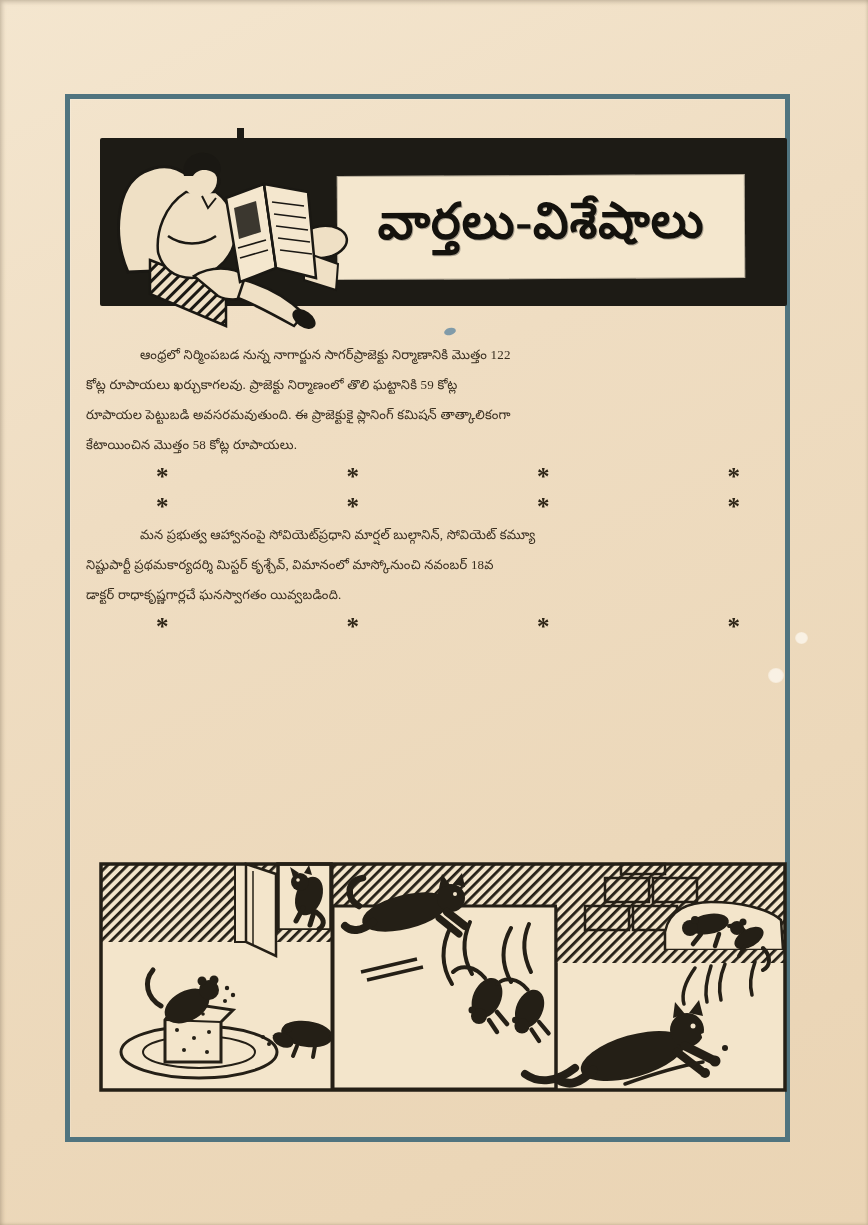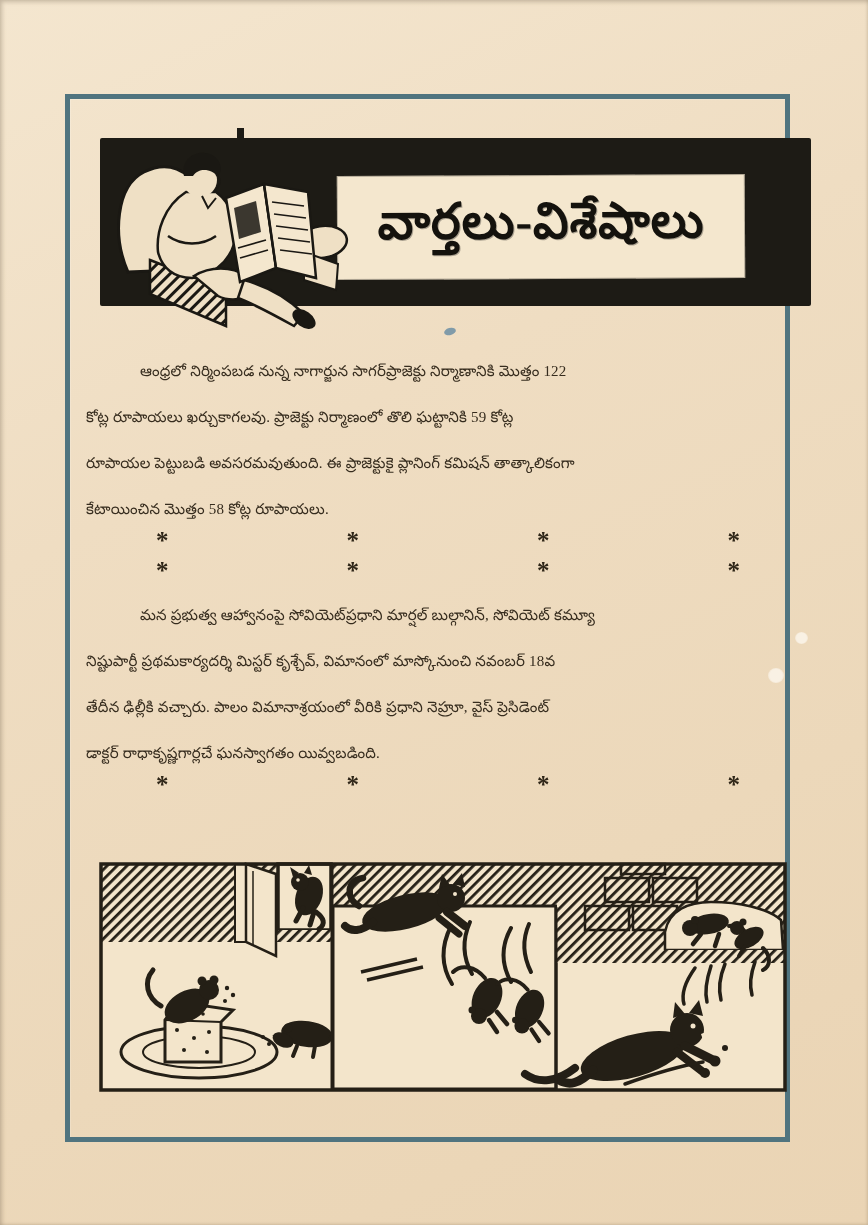--- a/index.html
+++ b/index.html
@@ -13,39 +13,39 @@
   }
   
   .frame{
     position:absolute;left:65px;top:94px;width:715px;height:1038px;
     border:5px solid #50747f;
     box-shadow:inset 1px 1px 0 rgba(255,255,255,.18);
   }
   
   .banner{
     position:absolute;left:100px;top:138px;width:687px;height:168px;
-    background:#1d1b15;border-radius:2px;padding-left:24px;
+    background:#1d1b15;border-radius:2px;
   }
   .notch{position:absolute;left:237px;top:128px;width:7px;height:11px;background:#1d1b15;}
   .reader{position:absolute;left:98px;top:140px;width:252px;height:192px;}
   .titlebox{
     position:absolute;left:237px;top:37px;width:408px;height:104px;
     background:#f4e7ce;transform:rotate(-.3deg);
     display:flex;align-items:center;justify-content:center;overflow:hidden;
     box-shadow:0 0 0 1px rgba(0,0,0,.25) inset;
   }
   .masthead-title{
     font-size:50px;font-weight:bold;color:#14120d;white-space:nowrap;
     letter-spacing:1px;text-shadow:1px 1px 0 rgba(0,0,0,.3);
   }
   
   .article{position:absolute;left:86px;top:340px;width:706px;color:#362c1e;}
   .line{
-    height:30px;line-height:30px;font-size:15px;
-    white-space:nowrap;overflow:hidden;letter-spacing:.2px;margin-top:16px;
+    height:30px;line-height:30px;font-size:13px;
+    white-space:nowrap;overflow:hidden;letter-spacing:.2px;
   }
   .line.first{text-indent:54px;}
   .stars{
     height:30px;display:flex;justify-content:space-between;align-items:center;
     padding:0 52px 0 70px;font-size:25px;color:#2e2517;font-weight:bold;
   }
   .stars span{transform:translateY(2px);}
   
   .comic{position:absolute;left:99px;top:862px;width:688px;height:230px;}
   
@@ -123,21 +123,20 @@
       </div>
       <div class="stars">
         <span>*</span>
         <span>*</span>
         <span>*</span>
         <span>*</span>
       </div>
       <div>
         <div class="line first">మన ప్రభుత్వ ఆహ్వానంపై సోవియెట్‌ప్రధాని మార్షల్ బుల్గానిన్, సోవియెట్ కమ్యూ</div>
         <div class="line">నిష్టుపార్టీ ప్రథమకార్యదర్శి మిస్టర్ కృశ్చేవ్, విమానంలో మాస్కోనుంచి నవంబర్ 18వ</div>
-        <div class="line">తేదీన ఢిల్లీకి వచ్చారు.  పాలం విమానాశ్రయంలో వీరికి ప్రధాని నెహ్రూ, వైస్ ప్రెసిడెంట్</div>
         <div class="line">డాక్టర్ రాధాకృష్ణగార్లచే ఘనస్వాగతం యివ్వబడింది.</div>
       </div>
       <div class="stars">
         <span>*</span>
         <span>*</span>
         <span>*</span>
         <span>*</span>
       </div>
       <div>
       </div>

